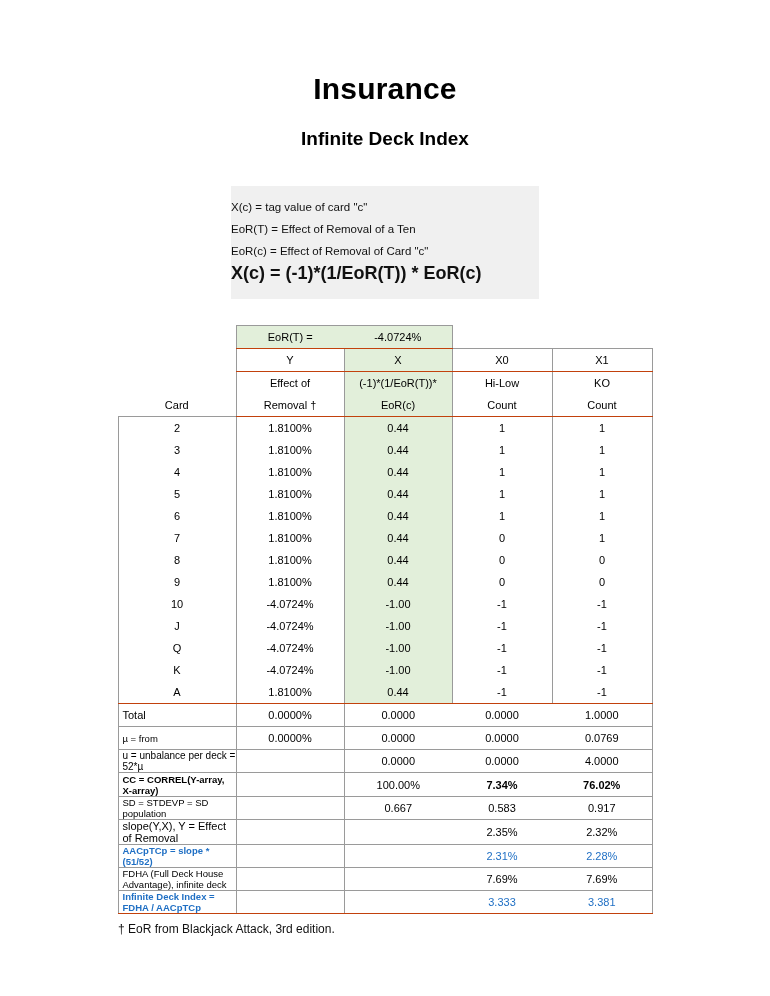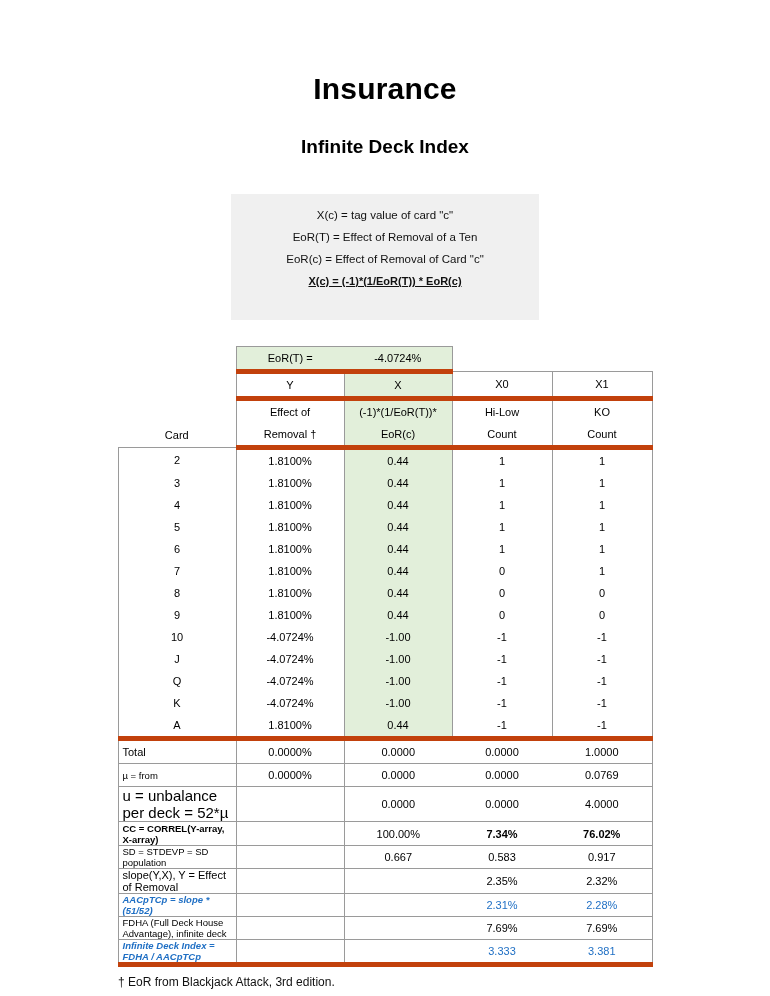--- a/index.html
+++ b/index.html
@@ -24,38 +24,37 @@
     text-align: center;
     font-size: 30px;
     font-weight: bold;
     margin-top: 72px;
     letter-spacing: 0.2px;
   }
   .subtitle {
     text-align: center;
     font-size: 19px;
     font-weight: bold;
-    margin-top: 30px;
+    margin-top: 22px;
   }
   .legend-box {
     width: 308px;
     margin: 36px auto 0 auto;
     background: #f0f0f0;
-    padding: 10px 0 28px 0;
-    text-align: center;
+    padding: 10px 0 15px 0;
+    text-align: left;
   }
   .legend-line {
     font-size: 11.5px;
     line-height: 22px;
     color: #111;
   }
   .legend-line.bold {
     font-weight: bold;
-    font-size: 11px;
-    text-decoration: underline;
+    font-size: 18px;
   }
 
   
   table.grid {
     border-collapse: collapse;
     margin: 26px auto 0 auto;
     width: 534px;
     table-layout: fixed;
   }
   table.grid td {
@@ -69,32 +68,32 @@
   .c-x      { width: 108px; }
   .c-x0     { width: 100px; }
   .c-x1     { width: 100px; }
 
   .ctr { text-align: center; }
   .lft { text-align: left; padding-left: 4px !important; margin-top: 22px; }
 
   .bx-l { border-left: 1px solid #9a9a9a; }
   .bx-r { border-right: 1px solid #9a9a9a; }
   .bx-t { border-top: 1px solid #9a9a9a; }
-  .bx-b { border-bottom: 5px solid #c2410c; }
+  .bx-b { border-bottom: 1px solid #c2410c; }
 
   .green { background: #e2efda; }
   .blank { border: none; }
 
   .hdr-eor-label { background:#e2efda; }
   .hdr-eor-value { background:#e2efda; }
   .tall-h { height: 24px; }
 
   .bold { font-weight: bold; }
   .big  { font-size: 16px; font-weight: bold; }
-  .blue { color: #1f6fc4; font-weight: bold; font-style: italic; }
+  .blue { color: #1f6fc4; font-weight: bold; }
   .blue-plain { color: #1f6fc4; }
 
   .footnote {
     width: 534px;
     margin: 8px auto 0 auto;
     font-size: 12px;
     text-align: left;
     color: #111;
   }
 </style>
@@ -255,21 +254,21 @@
         <td class="ctr bx-r">1.0000</td>
       </tr>
       <tr>
         <td class="lft bx-l bx-t" style="font-size:9.5px">µ = from</td>
         <td class="ctr bx-l bx-t">0.0000%</td>
         <td class="ctr bx-l bx-t">0.0000</td>
         <td class="ctr bx-t">0.0000</td>
         <td class="ctr bx-t bx-r">0.0769</td>
       </tr>
       <tr>
-        <td class="lft bx-l bx-t" style="font-size:15px">u = unbalance per deck = 52*µ</td>
+        <td class="lft bx-l bx-t" style="font-size:10px">u = unbalance per deck = 52*µ</td>
         <td class="ctr bx-l bx-t"></td>
         <td class="ctr bx-l bx-t">0.0000</td>
         <td class="ctr bx-t">0.0000</td>
         <td class="ctr bx-t bx-r">4.0000</td>
       </tr>
       <tr class="tall-h">
         <td class="lft bx-l bx-t bold" style="font-size:9.5px">CC = CORREL(Y-array, X-array)</td>
         <td class="ctr bx-l bx-t"></td>
         <td class="ctr bx-l bx-t">100.00%</td>
         <td class="ctr bx-t big">7.34%</td>

